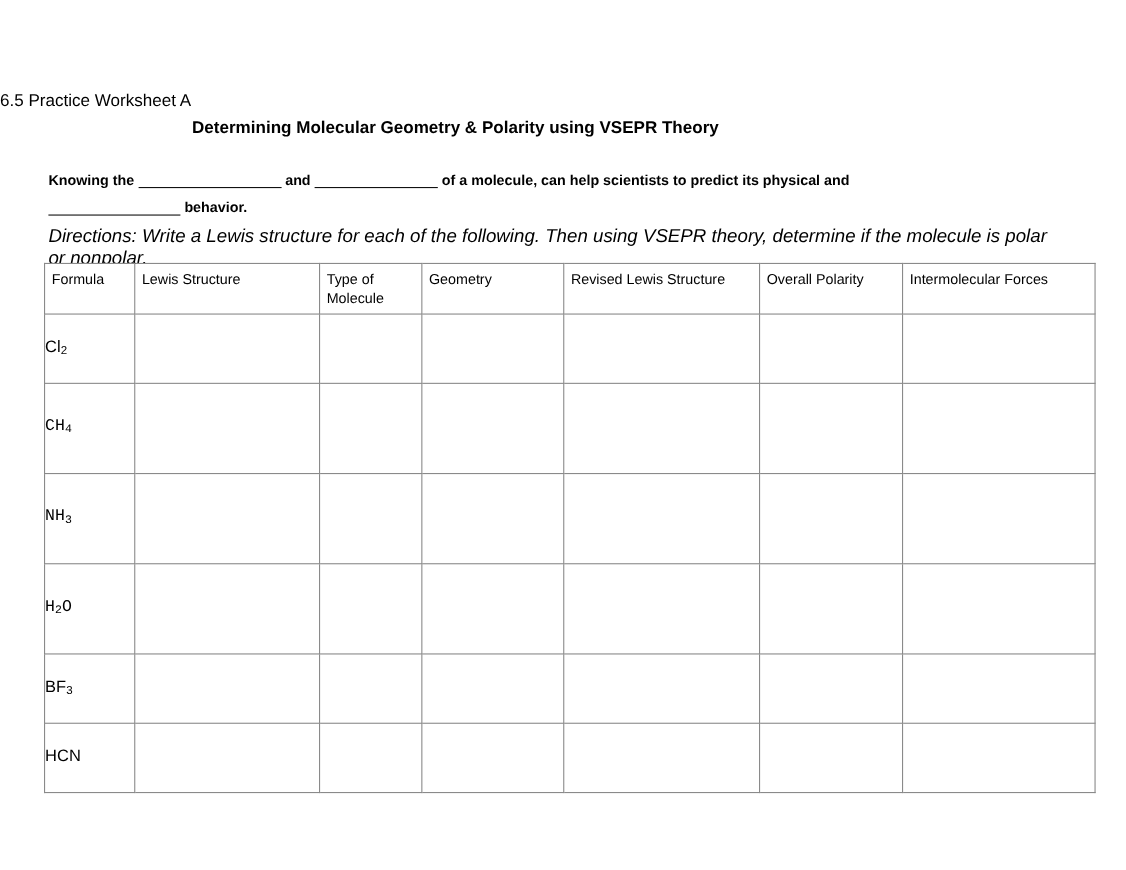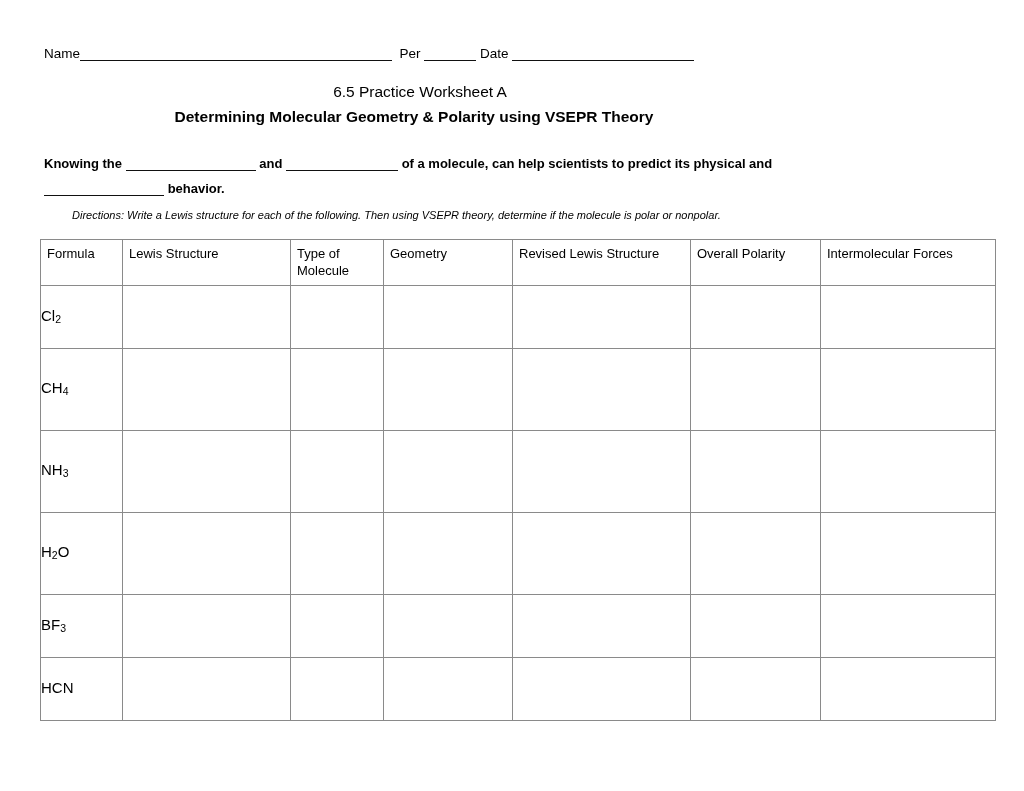--- a/index.html
+++ b/index.html
@@ -43,21 +43,20 @@
   }
   .rule-name  { width: 312px; }
   .rule-per   { width: 52px;  }
   .rule-date  { width: 182px; }
 
   
   .title1 {
     position: absolute;
     left: 0; top: 82px;
     width: 840px;
-    text-align: center;
     font-size: 15.5px;
     line-height: 20px;
   }
   .title2 {
     position: absolute;
     left: 0; top: 107px;
     width: 828px;
     text-align: center;
     font-size: 15.5px;
     line-height: 20px;
@@ -79,24 +78,23 @@
   .knowing .rule-b2 { width: 112px; }
   .knowing .rule-b3 { width: 120px; }
   .knowing .ln2 { display: block; }
 
   
   .directions {
     position: absolute;
     left: 44px;
     top: 205px;
     width: 920px;
-    font-size: 11px;
+    font-size: 17px;
     line-height: 20px;
     font-style: italic;
-    margin-left: 28px;
   }
 
   
   .vsepr-table {
     position: absolute;
     left: 40px;
     top: 239px;
     width: 955px;
     border-collapse: collapse;
     table-layout: fixed;
@@ -133,28 +131,27 @@
   
   .col-formula   { width: 82px;  }
   .col-lewis     { width: 168px; }
   .col-type      { width: 93px;  }
   .col-geometry  { width: 129px; }
   .col-revised   { width: 178px; }
   .col-polarity  { width: 130px; }
   .col-forces    { width: 175px; }
 
   .r-tall  { height: 62px;  }
-  .r-xtall { height: 82px;  }
+  .r-xtall { height: 82px; font-family: Liberation Mono, monospace;  }
 </style>
 </head>
 <body>
 
 <div class="page">
 
-  <div class="idline"><span class="seg">Name</span><span class="rule rule-name"></span>  <span class="seg">Per</span> <span class="rule rule-per"></span> <span class="seg">Date</span> <span class="rule rule-date"></span></div>
 
   <div class="title1">6.5 Practice Worksheet A</div>
   <div class="title2">Determining Molecular Geometry &amp; Polarity using VSEPR Theory</div>
 
   <div class="knowing"><span>Knowing the</span> <span class="rule rule-b1"></span> <span>and</span> <span class="rule rule-b2"></span> <span>of a molecule, can help scientists to predict its physical and</span><span class="ln2"><span class="rule rule-b3"></span> <span>behavior.</span></span></div>
 
   <div class="directions">Directions: Write a Lewis structure for each of the following. Then using VSEPR theory, determine if the molecule is polar or nonpolar.</div>
 
   <table class="vsepr-table">
     <colgroup>

